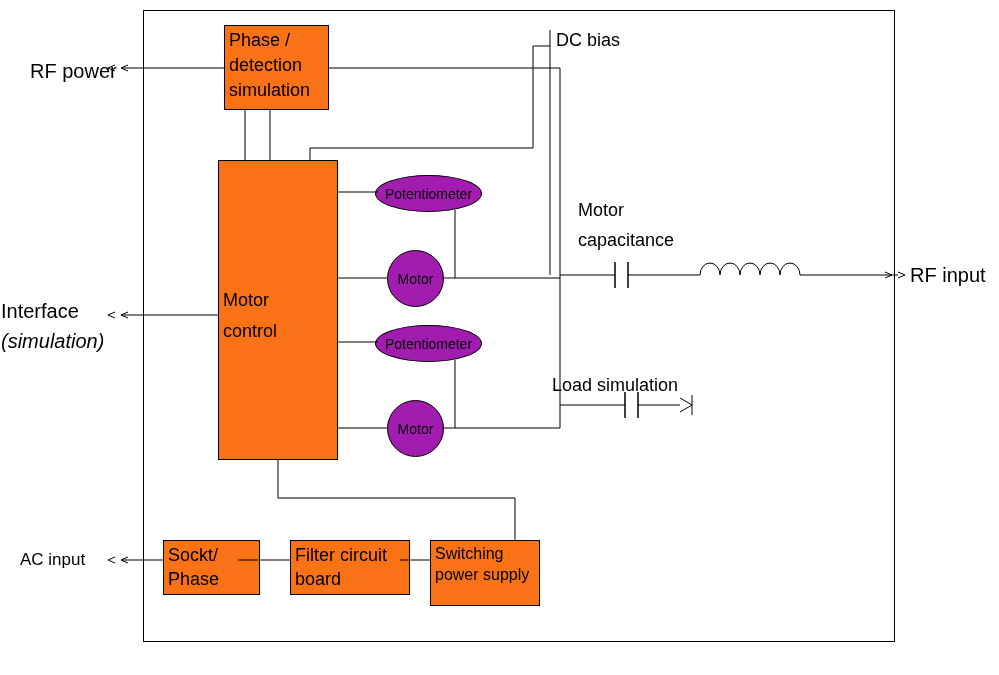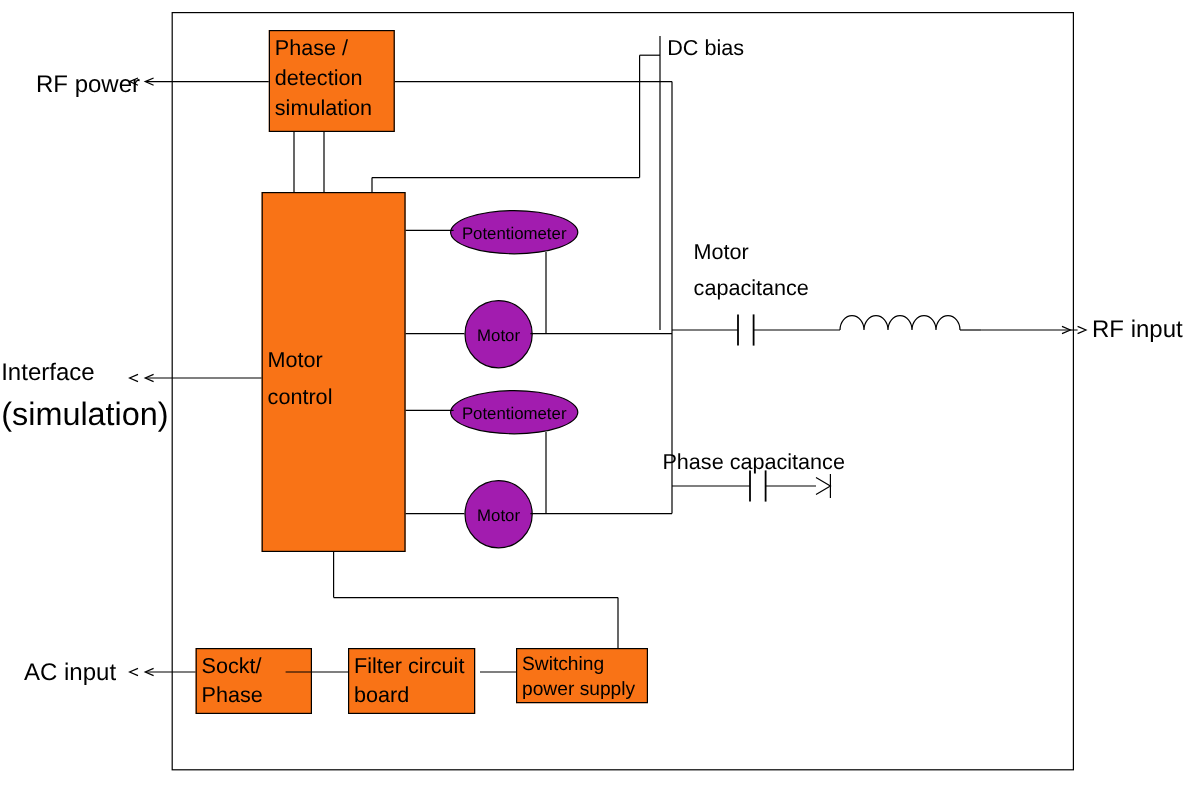--- a/index.html
+++ b/index.html
@@ -56,31 +56,31 @@
       stroke-width: 1.5;
     }
   </style>
 </head>
 <body>
 
 <div class="container"></div>
 
 <div class="label" style="left:30px; top:60px; font-size:20px;">RF power</div>
 <div class="label" style="left:1px; top:300px; font-size:20px;">Interface</div>
-<div class="label" style="left:1px; top:330px; font-size:27px;">(simulation)</div>
-<div class="label" style="left:20px; top:550px; font-size:20px;">AC input</div>
+<div class="label" style="left:1px; top:330px; font-size:20px;font-style:italic;">(simulation)</div>
+<div class="label" style="left:20px; top:550px; font-size:17px;">AC input</div>
 
 <div class="label" style="left:910px; top:264px; font-size:20px;">RF input</div>
 
 <div class="label" style="left:556px; top:30px;">DC bias</div>
 
 <div class="label" style="left:578px; top:200px;">Motor</div>
 <div class="label" style="left:578px; top:230px;text-align:center;">capacitance</div>
 
-<div class="label" style="left:552px; top:375px;">Phase capacitance</div>
+<div class="label" style="left:552px; top:375px;">Load simulation</div>
 
 <div class="box" style="left:224px; top:25px; width:105px; height:85px;">
   <div>Phase /</div>
   <div style="margin-top:4px;">detection</div>
   <div style="margin-top:4px;">simulation</div>
 </div>
 
 <div class="box" style="left:218px; top:160px; width:120px; height:300px;">
   <div style="margin-top:125px;">
     <div>Motor</div>
@@ -98,25 +98,25 @@
   <span>Potentiometer</span>
 </div>
 <div class="circle" style="left:387px; top:400px; width:55px; height:55px;">
   <span>Motor</span>
 </div>
 
 <div class="box" style="left:163px; top:540px; width:97px; height:55px;">
   <div>Sockt/</div>
   <div style="margin-top:3px;">Phase</div>
 </div>
-<div class="box" style="left:290px; top:540px; width:106px; height:55px;">
+<div class="box" style="left:290px; top:540px; width:120px; height:55px;">
   <div>Filter circuit</div>
   <div style="margin-top:3px;">board</div>
 </div>
-<div class="box" style="left:430px; top:540px; width:110px; height:46px; font-size:16px;">
+<div class="box" style="left:430px; top:540px; width:110px; height:66px; font-size:16px;">
   <div>Switching</div>
   <div style="margin-top:3px;">power supply</div>
 </div>
 
 <svg width="999" height="675">
 
   <line x1="224" y1="68" x2="122" y2="68"></line>
   <polyline points="115,65 108,68 115,71"></polyline>
   <polyline points="128,65 121,68 128,71"></polyline>
 

